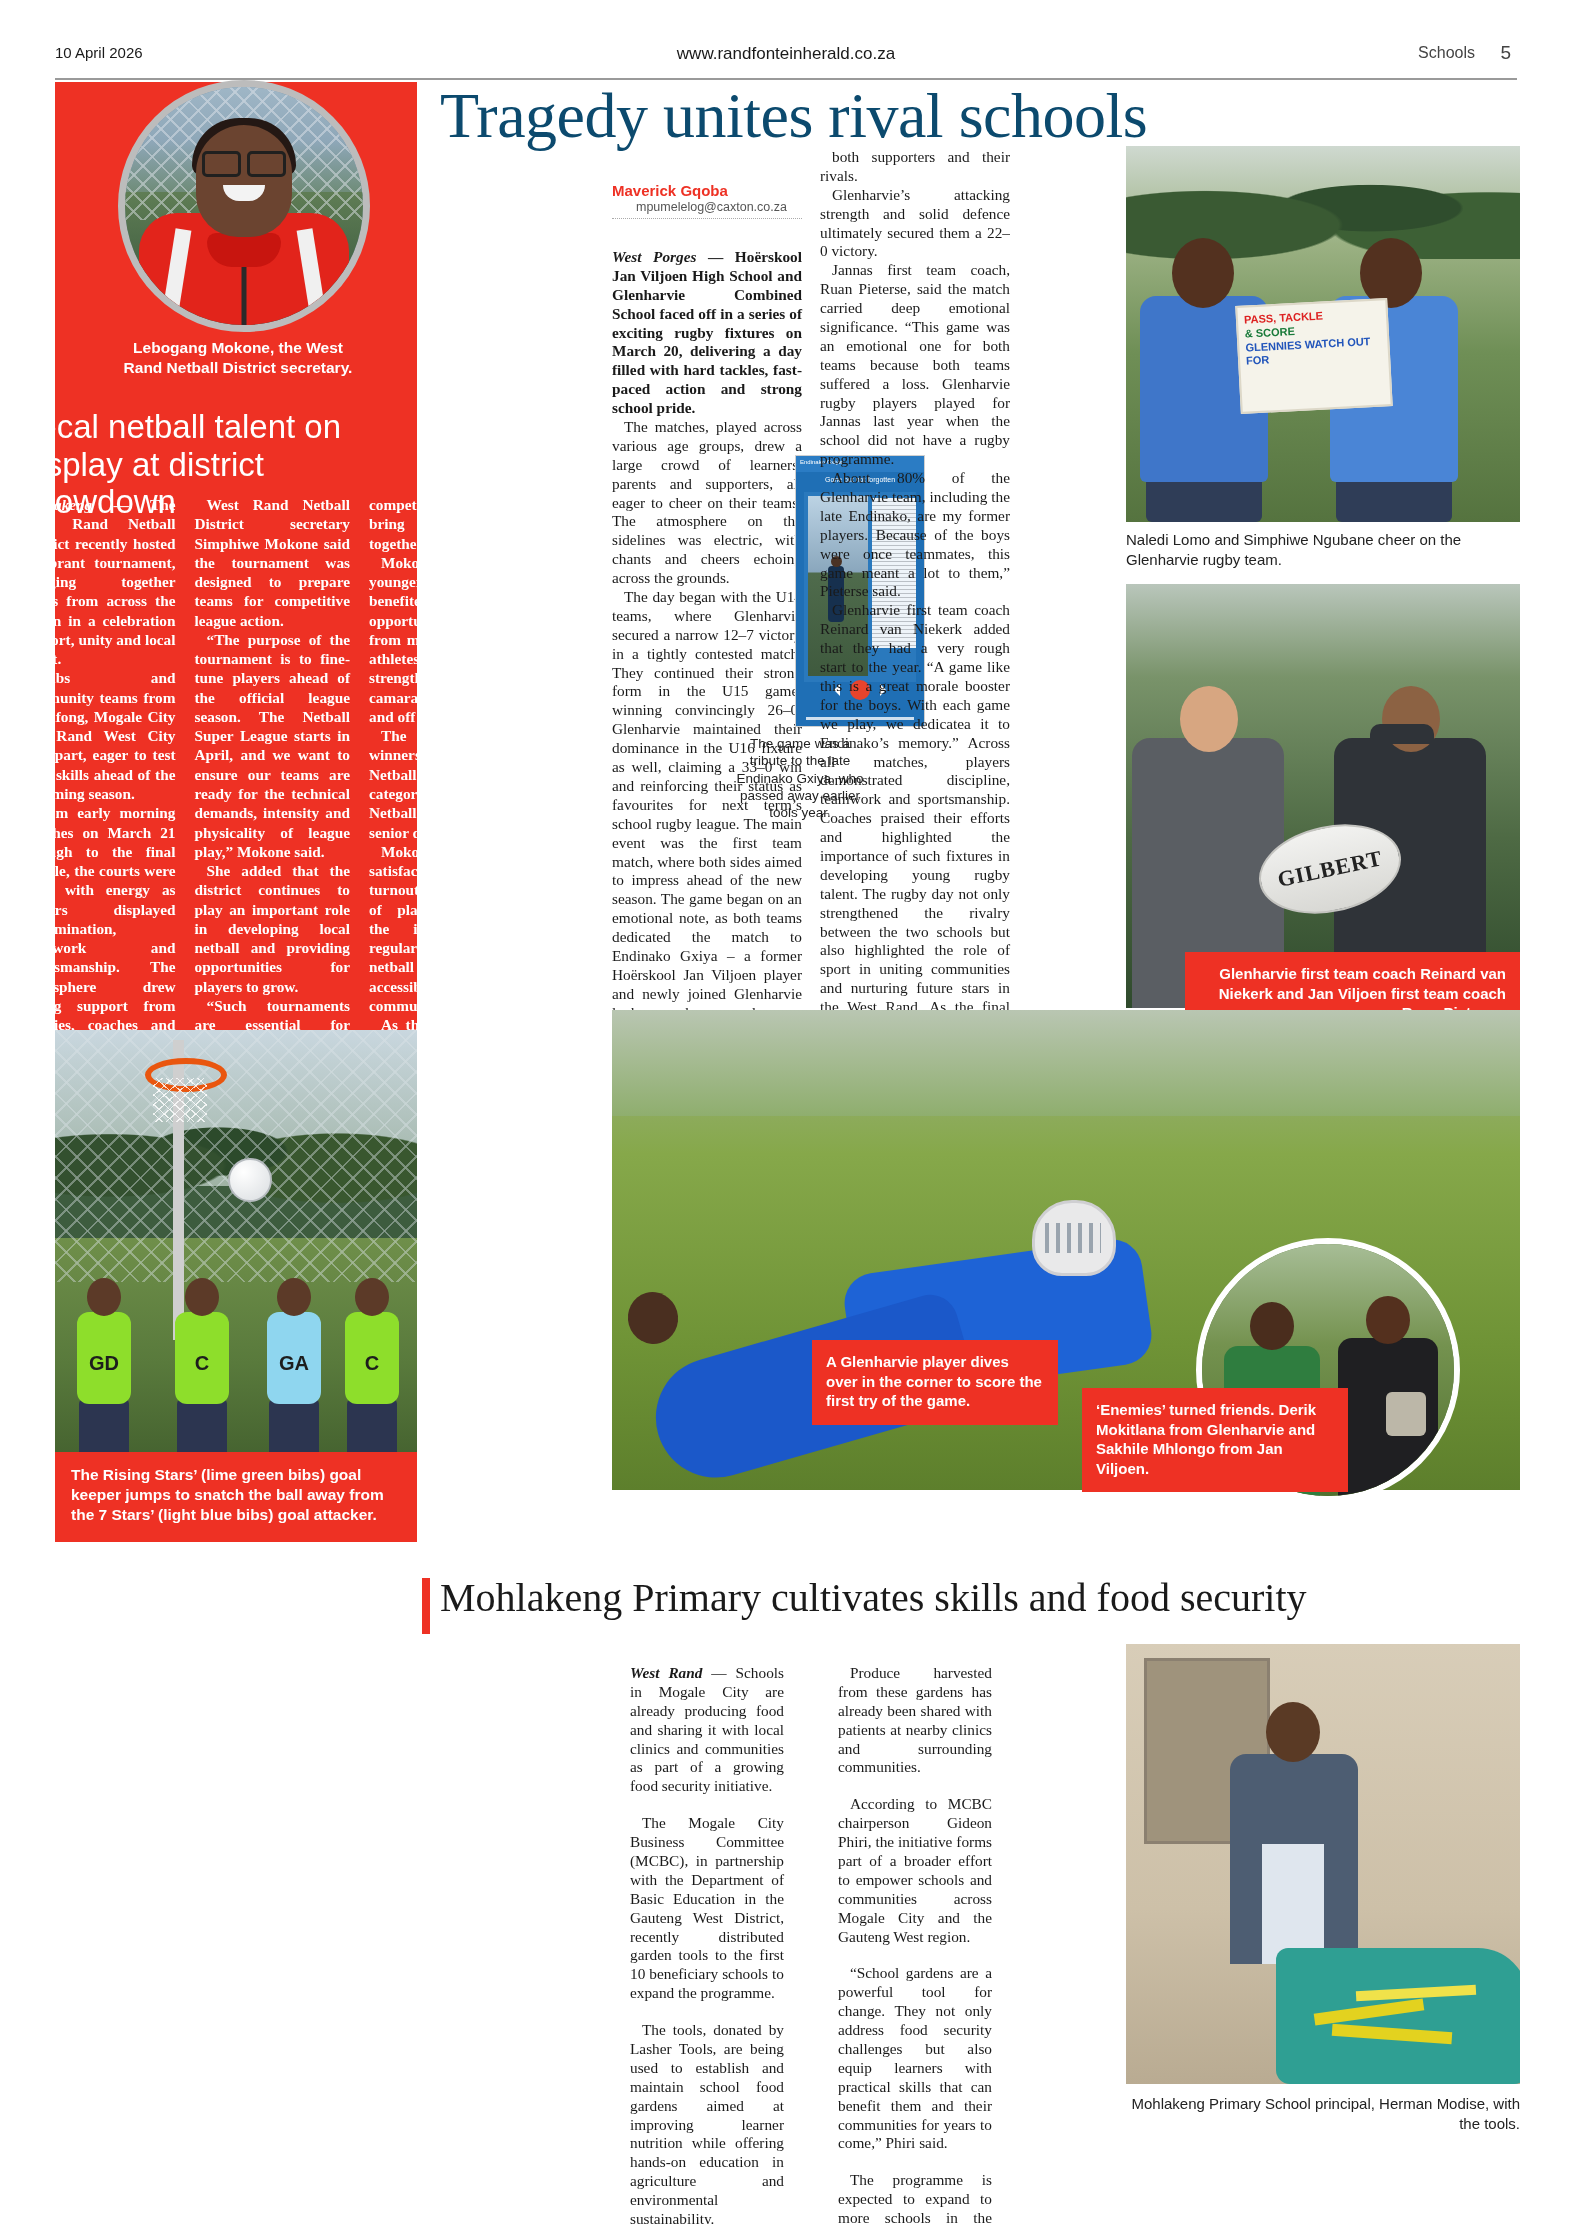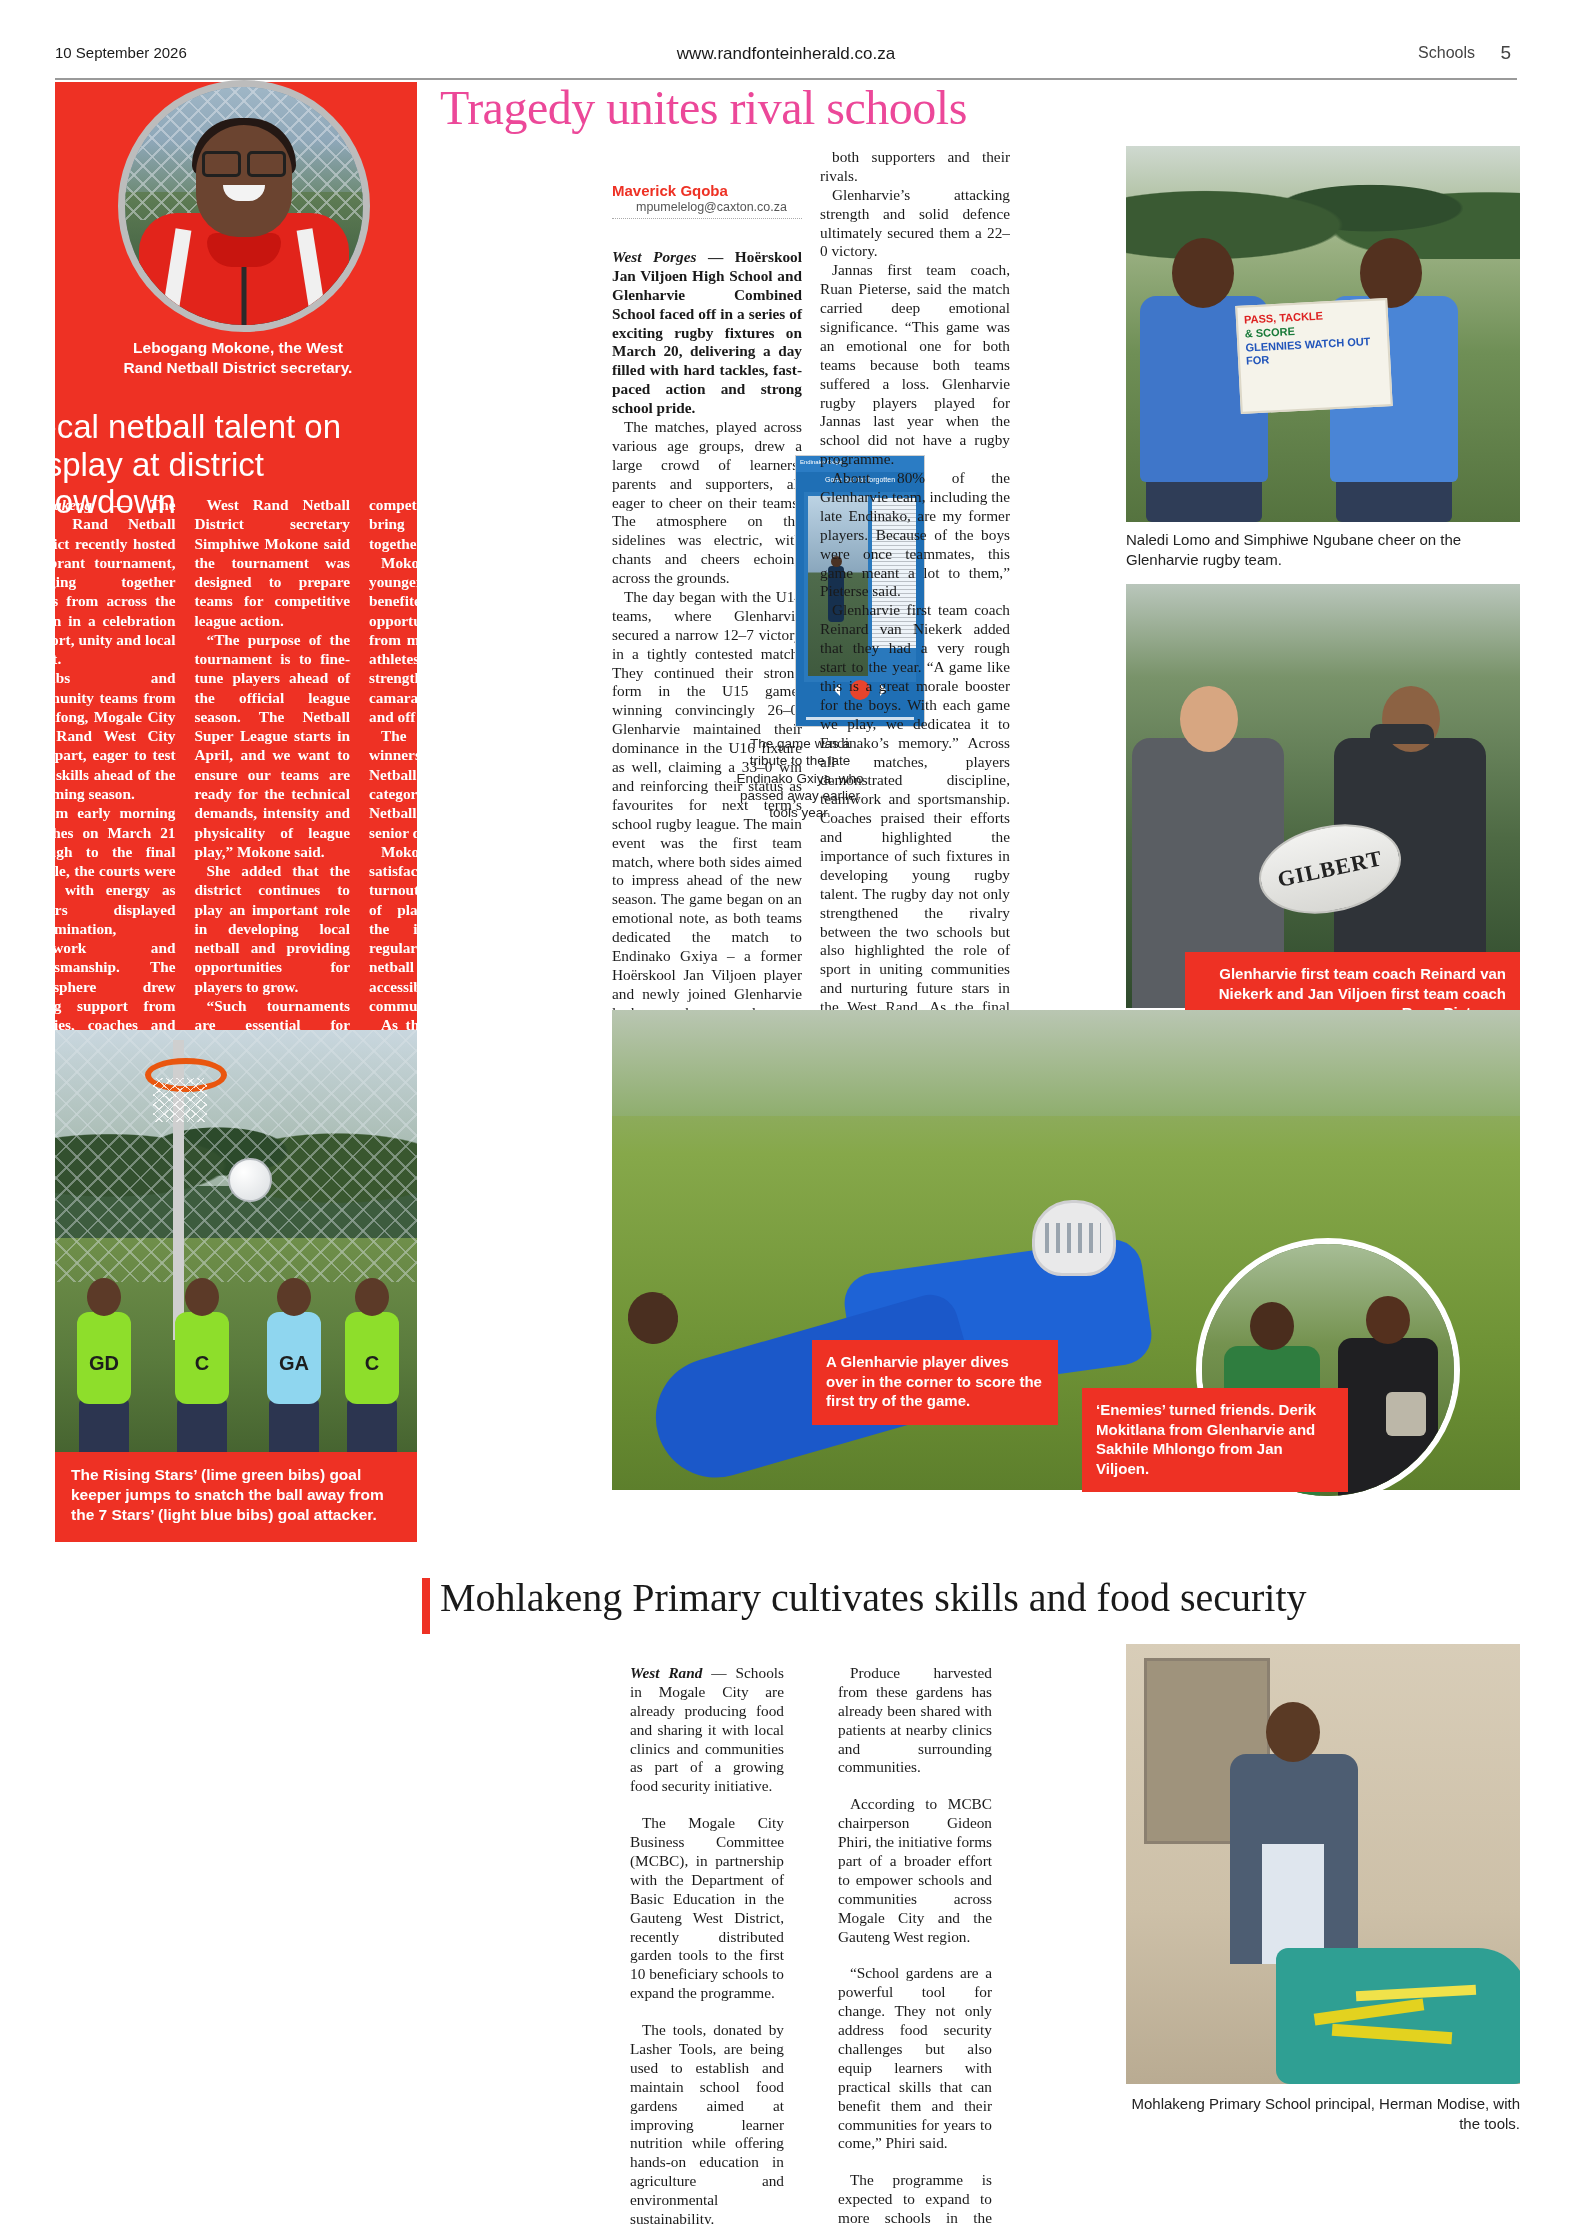--- a/index.html
+++ b/index.html
@@ -87,21 +87,21 @@
   .pl1{left:22px;} .pl1 .torso{background:#8ede2b;left:0;} .pl1 .legs{left:2px;}
   .pl2{left:120px;} .pl2 .torso{background:#8ede2b;left:0;} .pl2 .legs{left:2px;}
   .pl3{left:212px;} .pl3 .torso{background:#8fd6ef;left:0;} .pl3 .legs{left:2px;}
   .pl4{left:290px;} .pl4 .torso{background:#8ede2b;left:0;} .pl4 .legs{left:2px;}
   .nb-cap{position:absolute;left:55px;top:1452px;width:362px;background:#ee3124;padding:13px 16px 17px 16px;
      box-sizing:border-box;font-family:"Liberation Sans",sans-serif;font-weight:bold;font-size:15.5px;
      line-height:1.3;color:#fff;}
 
   
   .main-head{position:absolute;left:440px;top:84px;width:1090px;
-     font-family:"Liberation Serif",serif;font-size:48px;font-weight:normal;line-height:1;color:#ec4899;
+     font-family:"Liberation Serif",serif;font-size:64px;font-weight:normal;line-height:1;color:#0c4a6e;
      letter-spacing:-.5px;}
 
   
   .byline{position:absolute;left:612px;top:182px;width:190px;}
   .byline .bn{font-family:"Liberation Sans",sans-serif;font-weight:bold;font-size:15px;color:#ee3124;}
   .byline .be{font-family:"Liberation Sans",sans-serif;font-size:12.5px;color:#555;margin-top:1px;padding-left:24px;}
   .byline .brule{margin-top:4px;border-top:1px dotted #aaa;width:100%;}
 
   .col{position:absolute;font-family:"Liberation Serif",serif;font-size:15.3px;line-height:1.235;
      color:#1a1a1a;text-align:justify;hyphens:auto;}
@@ -227,21 +227,21 @@
   .gd-tool3{position:absolute;left:230px;bottom:86px;width:120px;height:10px;background:#f0e24a;transform:rotate(-3deg);}
   .gd-cap{position:absolute;left:1126px;top:2094px;width:394px;text-align:right;
      font-family:"Liberation Sans",sans-serif;font-size:15px;line-height:1.3;color:#222;}
 </style>
 </head>
 <body>
 
 <div class="page">
 
   <div class="masthead">
-    <div class="mh-date">10 September 2026</div>
+    <div class="mh-date">10 April 2026</div>
     <div class="mh-url">www.randfonteinherald.co.za</div>
     <div class="mh-sec">Schools</div>
     <div class="mh-pg">5</div>
   </div>
   <div class="mh-rule"></div>
 
   <div class="redpanel"></div>
 
   <div class="portrait-wrap">
     <div class="portrait">

